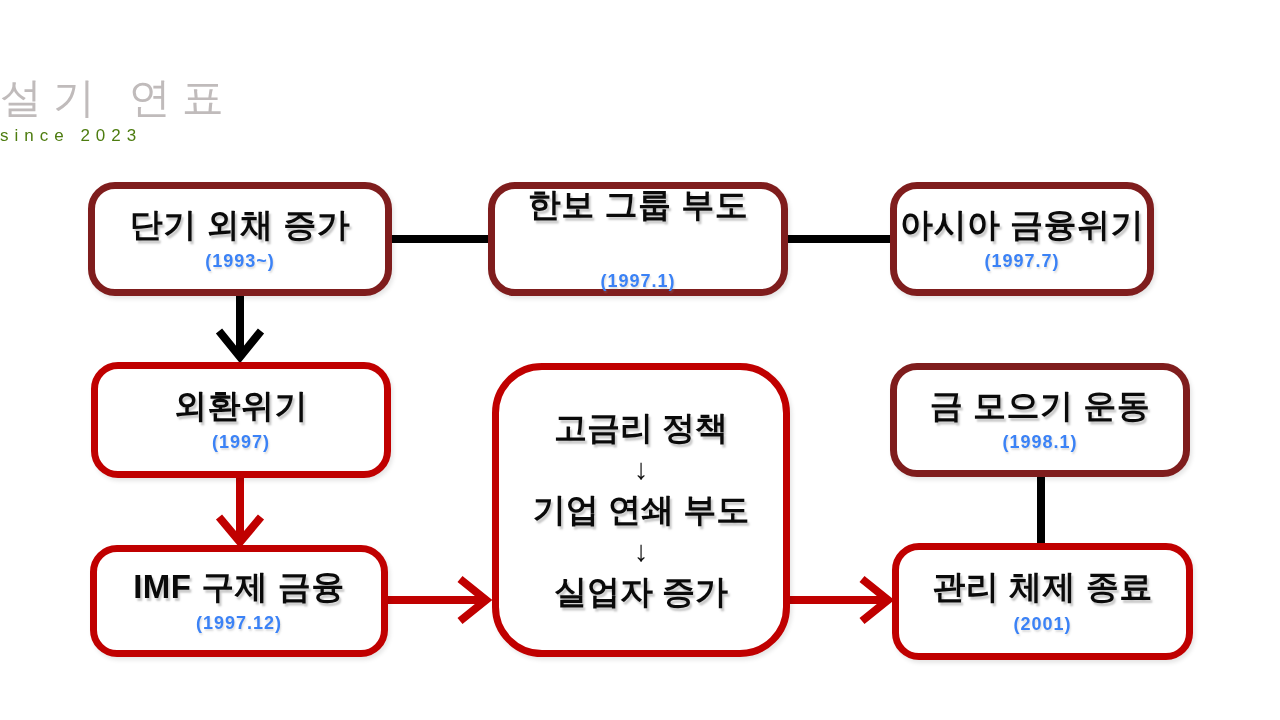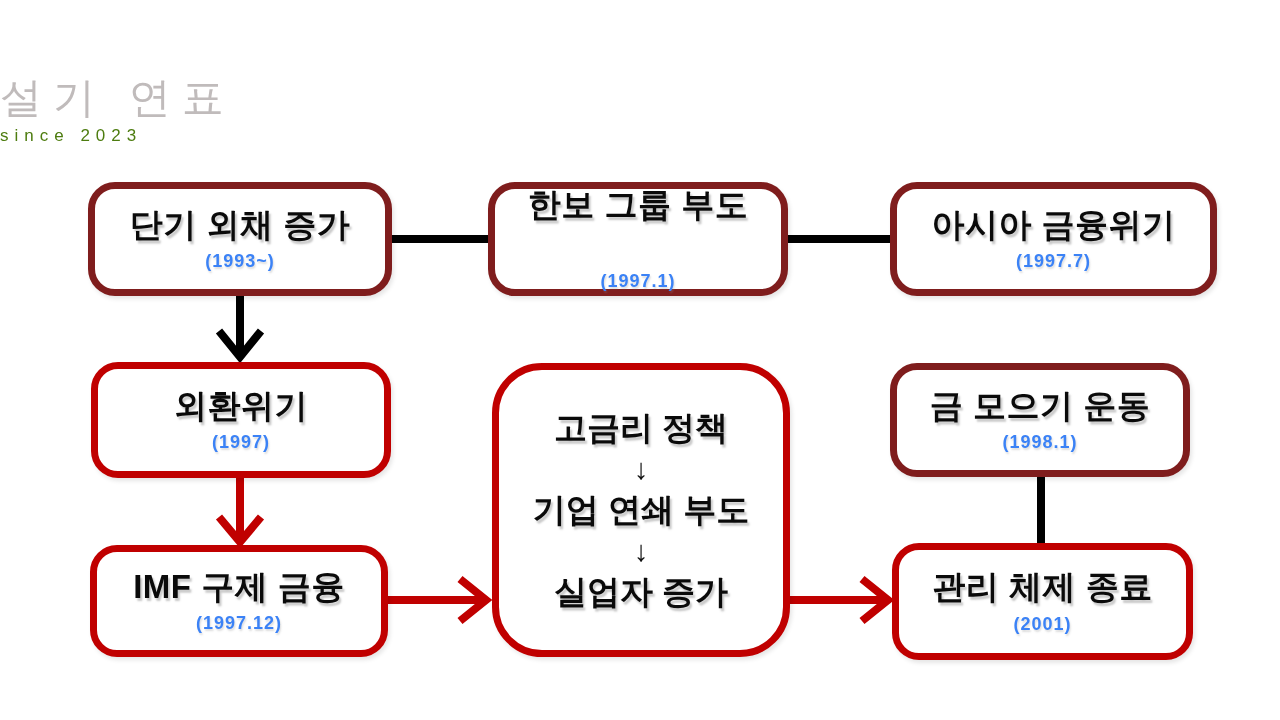--- a/index.html
+++ b/index.html
@@ -58,21 +58,21 @@
     text-shadow: 2px 3px 2px rgba(120,120,120,0.40);
   }
   .chain-arrow {
     font-size: 29px; font-weight: 700; color: #111;
     line-height: 1.25; margin: 4px 0;
   }
 
   
   #node-debt     { left: 88px;  top: 182px; width: 304px; height: 114px; }
   #node-hanbo    { left: 488px; top: 182px; width: 300px; height: 114px; gap: 40px; }
-  #node-asia     { left: 890px; top: 182px; width: 327px; height: 114px; }
+  #node-asia     { left: 890px; top: 182px; width: 264px; height: 114px; }
   #node-currency { left: 91px;  top: 362px; width: 300px; height: 116px; }
   #node-imf      { left: 90px;  top: 545px; width: 298px; height: 112px; }
   #node-chain    { left: 492px; top: 363px; width: 298px; height: 294px; border-radius: 50px; text-align: center; }
   #node-gold     { left: 890px; top: 363px; width: 300px; height: 114px; }
   #node-end      { left: 892px; top: 543px; width: 301px; height: 117px; }
 </style>
 </head>
 <body>
 
 <div class="stage">

